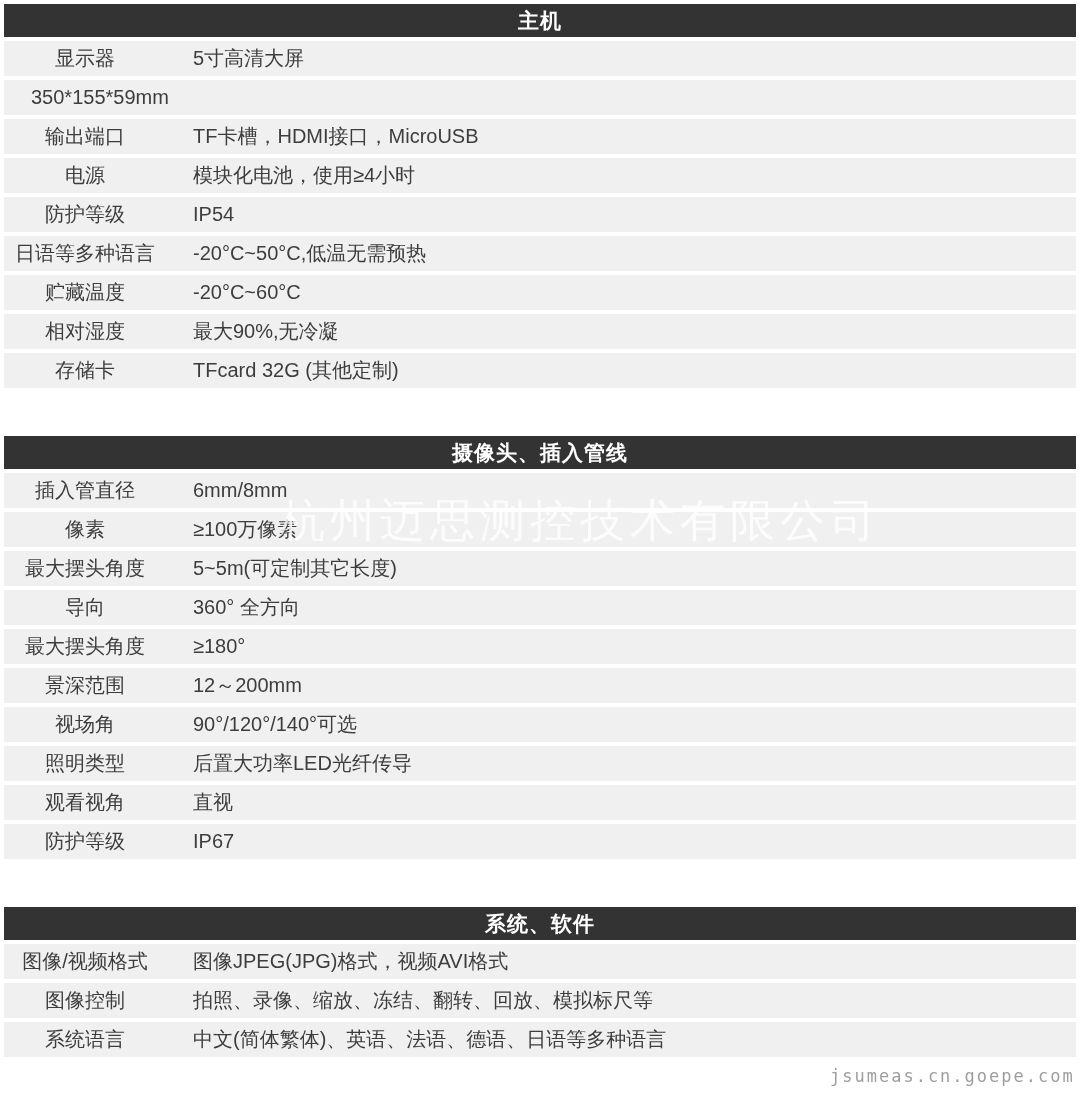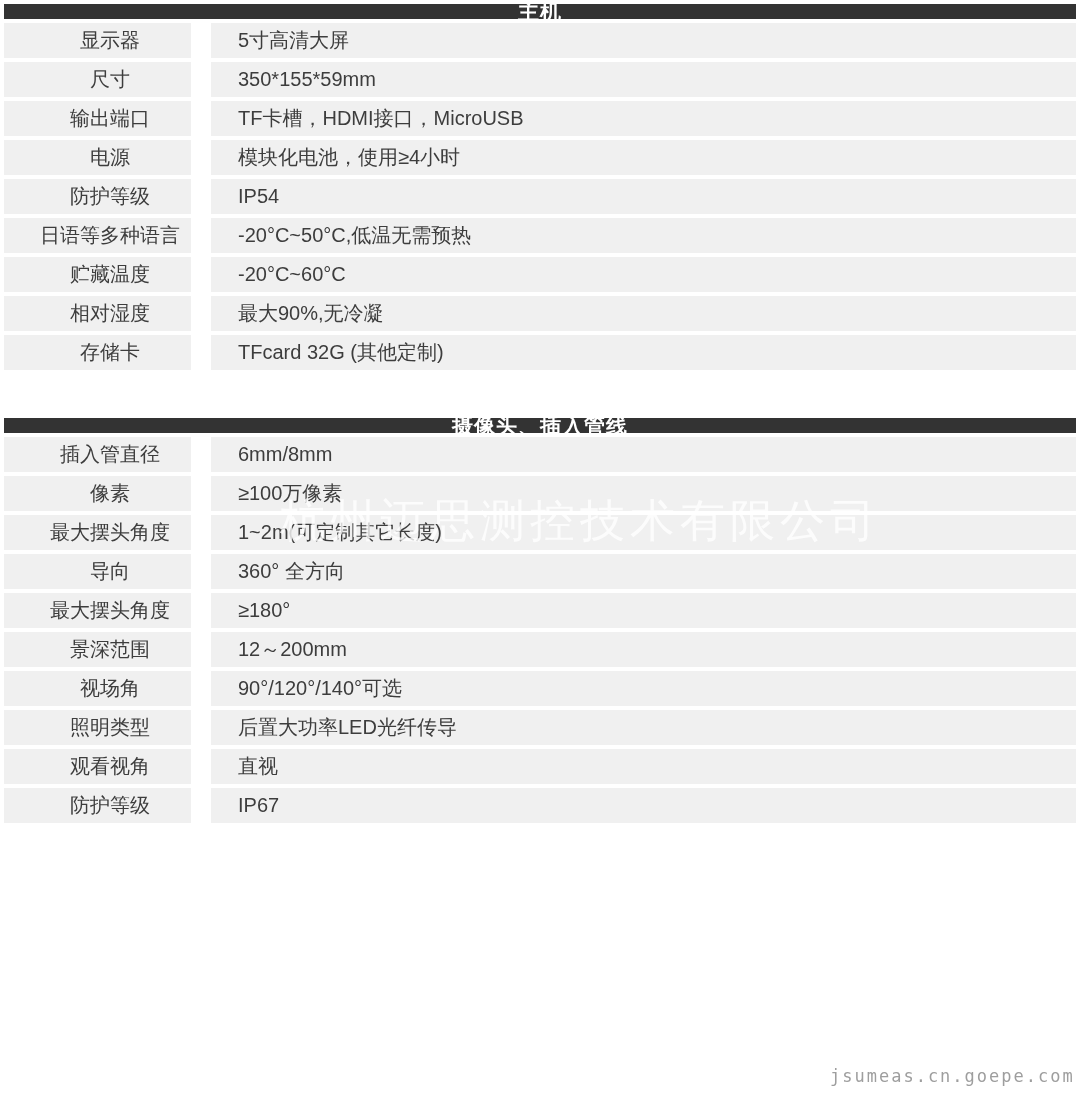--- a/index.html
+++ b/index.html
@@ -7,49 +7,48 @@
     width: 1080px;
     height: 1098px;
     background: #ffffff;
     overflow: hidden;
     position: relative;
     font-family: "Liberation Sans", "DejaVu Sans", sans-serif;
   }
   .page { padding: 4px; position: relative; }
   .spec-section + .spec-section { margin-top: 48px; }
   .section-header {
-    height: 15px;
+    height: 33px;
     background: #333333;
     color: #ffffff;
     display: flex;
     align-items: center;
     justify-content: center;
     font-size: 21px;
     font-weight: bold;
     letter-spacing: 1px;
     margin-bottom: 4px;
   }
   .spec-row {
     display: flex;
     height: 35px;
     margin-bottom: 4px;
   }
   .spec-row:last-child { margin-bottom: 0; }
   .label-cell {
     flex: none;
     width: 162px;
-    margin-right: 20px;
+    margin-right: 0;
     background: #f0f0f0;
     display: flex;
     align-items: center;
     justify-content: center;
     font-size: 20px;
     color: #3d3d3d;
     white-space: nowrap;
-    padding-left: 25px;
   }
   .value-cell {
     flex: 1;
     background: #f0f0f0;
     display: flex;
     align-items: center;
     padding-left: 27px;
     font-size: 20px;
     color: #3d3d3d;
     white-space: nowrap;
@@ -88,21 +87,20 @@
   <div id="sections-root">
       <section class="spec-section">
         <div class="section-header">
           <span>主机</span>
         </div>
         <div class="spec-row">
           <div class="label-cell">显示器</div>
           <div class="value-cell">5寸高清大屏</div>
         </div>
         <div class="spec-row">
-          <div class="label-cell">尺寸</div>
           <div class="value-cell">350*155*59mm</div>
         </div>
         <div class="spec-row">
           <div class="label-cell">输出端口</div>
           <div class="value-cell">TF卡槽，HDMI接口，MicroUSB</div>
         </div>
         <div class="spec-row">
           <div class="label-cell">电源</div>
           <div class="value-cell">模块化电池，使用≥4小时</div>
         </div>
@@ -134,21 +132,21 @@
         <div class="spec-row">
           <div class="label-cell">插入管直径</div>
           <div class="value-cell">6mm/8mm</div>
         </div>
         <div class="spec-row">
           <div class="label-cell">像素</div>
           <div class="value-cell">≥100万像素</div>
         </div>
         <div class="spec-row">
           <div class="label-cell">最大摆头角度</div>
-          <div class="value-cell">1~2m(可定制其它长度)</div>
+          <div class="value-cell">5~5m(可定制其它长度)</div>
         </div>
         <div class="spec-row">
           <div class="label-cell">导向</div>
           <div class="value-cell">360° 全方向</div>
         </div>
         <div class="spec-row">
           <div class="label-cell">最大摆头角度</div>
           <div class="value-cell">≥180°</div>
         </div>
         <div class="spec-row">
@@ -165,16 +163,33 @@
         </div>
         <div class="spec-row">
           <div class="label-cell">观看视角</div>
           <div class="value-cell">直视</div>
         </div>
         <div class="spec-row">
           <div class="label-cell">防护等级</div>
           <div class="value-cell">IP67</div>
         </div>
       </section>
+      <section class="spec-section">
+        <div class="section-header">
+          <span>系统、软件</span>
+        </div>
+        <div class="spec-row">
+          <div class="label-cell">图像/视频格式</div>
+          <div class="value-cell">图像JPEG(JPG)格式，视频AVI格式</div>
+        </div>
+        <div class="spec-row">
+          <div class="label-cell">图像控制</div>
+          <div class="value-cell">拍照、录像、缩放、冻结、翻转、回放、模拟标尺等</div>
+        </div>
+        <div class="spec-row">
+          <div class="label-cell">系统语言</div>
+          <div class="value-cell">中文(简体繁体)、英语、法语、德语、日语等多种语言</div>
+        </div>
+      </section>
     </div>
   <div class="company-watermark">杭州迈思测控技术有限公司</div>
   <div class="url-watermark">jsumeas.cn.goepe.com</div>
 </div>
 
 </body></html>

